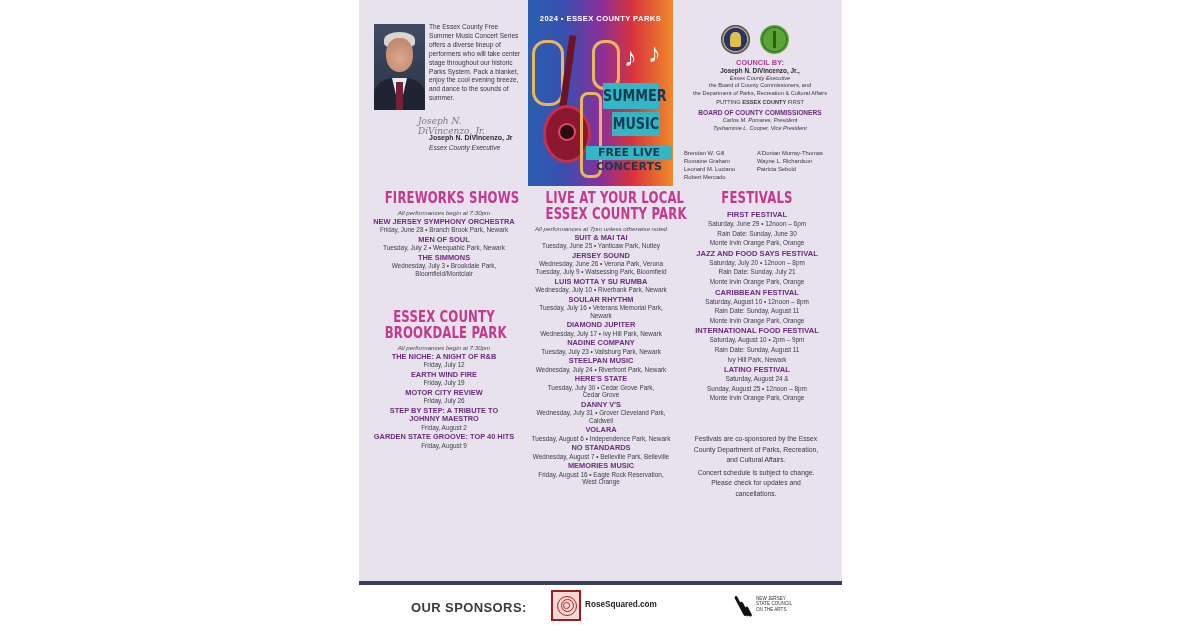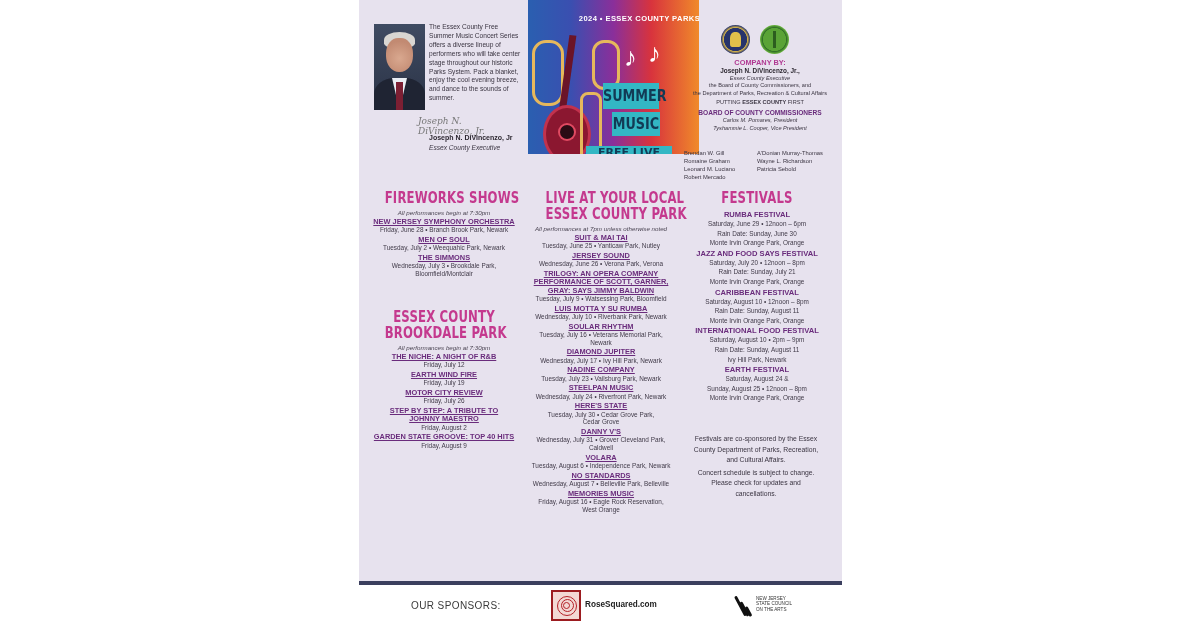--- a/index.html
+++ b/index.html
@@ -4,40 +4,40 @@
 <style>
   html, body { margin:0; padding:0; }
   body { width:1200px; height:630px; background:#ffffff; position:relative; overflow:hidden;
          font-family:"Liberation Sans", sans-serif; color:#3f3a48; }
   .poster { position:absolute; left:359px; top:0; width:483px; height:582px; background:#e7e2ee; }
   .navbar { position:absolute; left:359px; top:581px; width:483px; height:4px; background:#3b3f5e; }
   .col { position:absolute; text-align:center; }
   .heading { font-family:"DejaVu Sans", sans-serif; font-weight:bold; color:#c4398e;
              font-size:15px; line-height:16px; letter-spacing:0.2px; transform:scaleX(0.78); transform-origin:center; white-space:nowrap; }
   .note { font-style:italic; font-size:6.2px; color:#4a4452; margin:3px 0 2px; }
-  .ev-name { font-weight:bold; color:#6a2c7c; font-size:7.4px; line-height:8.4px; margin-top:2px;text-decoration:underline; }
+  .ev-name { font-weight:bold; color:#6a2c7c; font-size:7.4px; line-height:8.4px; margin-top:2px; }
   .ev-detail { font-size:6.4px; line-height:7.6px; color:#403a48; }
   .fest-name { font-weight:bold; color:#6a2c7c; font-size:7.6px; line-height:9px; margin-top:1px; }
   .fest-line { font-size:6.4px; line-height:9.6px; color:#403a48; }
   
   .photo { position:absolute; left:374px; top:24px; width:51px; height:86px;
            background:linear-gradient(180deg,#3f4b62 0%,#2b3346 100%); overflow:hidden; }
   .photo .head { position:absolute; left:12px; top:14px; width:27px; height:34px; border-radius:45% 45% 48% 48%;
                  background:radial-gradient(circle at 50% 60%, #d9a88f 0%, #c28a72 70%); }
   .photo .hair { position:absolute; left:10px; top:8px; width:31px; height:16px; border-radius:50% 50% 30% 30%; background:#d8d6d2; }
   .photo .suit { position:absolute; left:0; top:54px; width:51px; height:40px; background:#1f2433; border-radius:40% 40% 0 0; }
   .photo .shirt { position:absolute; left:18px; top:54px; width:15px; height:32px; background:#e9edf3; clip-path:polygon(0 0,100% 0,50% 100%); }
   .photo .tie { position:absolute; left:22px; top:58px; width:7px; height:28px; background:#7c1f33; }
   .intro { position:absolute; left:429px; top:23px; width:93px; font-size:6.6px; line-height:8.9px; color:#3b3542; }
   .signature { position:absolute; left:418px; top:116px; width:92px; height:22px; font-family:"DejaVu Serif", serif; font-style:italic; color:#777; font-size:9px; }
   .sign-name { position:absolute; left:429px; top:134px; font-weight:bold; font-size:7px; color:#2c2730; }
   .sign-title { position:absolute; left:429px; top:144px; font-style:italic; font-size:6.6px; color:#3b3542; }
   
-  .hero { position:absolute; left:528px; top:0; width:145px; height:154px; overflow:hidden;
-          background:linear-gradient(90deg,#2a5fb0 0%,#3a4fb0 25%,#8a2f9a 50%,#d8333d 72%,#f08a2a 100%);padding-left:26px; }
+  .hero { position:absolute; left:528px; top:0; width:145px; height:186px; overflow:hidden;
+          background:linear-gradient(90deg,#2a5fb0 0%,#3a4fb0 25%,#8a2f9a 50%,#d8333d 72%,#f08a2a 100%); }
   .hero-title { position:absolute; top:14px; width:100%; text-align:center; color:#fff; font-weight:bold; font-size:7.6px; letter-spacing:0.4px; }
   .hero-band { position:absolute; background:#33b7c4; color:#123a55; font-family:"DejaVu Sans", sans-serif; font-weight:bold; }
   .band1 { left:68px; top:83px; width:70px; height:26px; font-size:16px; line-height:26px; text-align:center; transform:scaleX(0.8); }
   .band2 { left:78px; top:112px; width:60px; height:24px; font-size:16px; line-height:24px; text-align:center; transform:scaleX(0.8); }
   .band3 { left:58px; top:146px; width:86px; height:14px; font-size:11px; line-height:14px; text-align:center; background:#33b7c4; }
   .guitar-body { position:absolute; left:18px; top:108px; width:42px; height:52px; border-radius:50%; background:#8b1730; box-shadow:0 0 0 3px #c2324d; }
   .guitar-hole { position:absolute; left:32px; top:125px; width:14px; height:14px; border-radius:50%; background:#2a0b14; box-shadow:0 0 0 2px #e04a62; }
   .guitar-neck { position:absolute; left:36px; top:35px; width:7px; height:78px; background:#6b1428; transform:rotate(8deg); }
   .horn1 { position:absolute; left:4px; top:40px; width:26px; height:60px; border:3px solid #e6b85c; border-radius:14px; }
   .horn2 { position:absolute; left:64px; top:40px; width:22px; height:44px; border:3px solid #e6b85c; border-radius:12px; }
@@ -52,21 +52,21 @@
   .hosted { position:absolute; left:678px; top:58px; width:164px; text-align:center; }
   .hosted-label { font-weight:bold; color:#b13a93; font-size:7.4px; line-height:9px; }
   .hosted-name { font-weight:bold; font-size:6.4px; line-height:7.8px; color:#2c2730; }
   .hosted-line { font-size:5.6px; line-height:7.6px; color:#3b3542; }
   .hosted-line.it { font-style:italic; }
   .commissioners-title { font-weight:bold; color:#6a2c7c; font-size:6.6px; line-height:9px; margin-top:2px; }
   .comm-grid { position:absolute; left:684px; top:149px; width:150px; display:grid; grid-template-columns:73px 77px;
                font-size:5.8px; line-height:8px; color:#3b3542; text-align:left; }
   .closing { position:absolute; left:690px; top:434px; width:132px; text-align:center; font-size:6.8px; line-height:10.5px; color:#3b3542; }
   
-  .sponsors-label { position:absolute; left:411px; top:600px; font-weight:normal; font-size:10px; letter-spacing:0.4px; color:#3a3a3a; }
+  .sponsors-label { position:absolute; left:411px; top:600px; font-weight:bold; font-size:13px; letter-spacing:0.4px; color:#3a3a3a; }
   .rose-logo { position:absolute; left:551px; top:590px; width:30px; height:31px; background:#f3d8d4; border:2px solid #9c1c20; box-sizing:border-box; overflow:hidden; }
   .rose-logo .r { position:absolute; border:1.5px solid #b42128; border-radius:50%; }
   .rose-text { position:absolute; left:585px; top:600px; font-weight:bold; font-size:8.2px; color:#222; }
   .nj-logo { position:absolute; left:730px; top:593px; width:24px; height:26px; }
   .nj-logo span { position:absolute; background:#111; border-radius:2px; }
   .nj-text { position:absolute; left:756px; top:596px; font-size:4.6px; line-height:5.4px; color:#333; width:40px; }
 </style>
 </head>
 <body>
 
@@ -99,21 +99,21 @@
   <div class="hero-band band3">FREE LIVE CONCERTS</div>
 </div>
 
 <div class="seal seal-1">
     <div class="lion"></div>
   </div>
 <div class="seal seal-2">
     <div class="tree"></div>
   </div>
 <div class="hosted">
-  <div class="hosted-label">COMPANY BY:</div>
+  <div class="hosted-label">COUNCIL BY:</div>
   <div class="hosted-name">Joseph N. DiVincenzo, Jr.,</div>
   <div class="hosted-line it">Essex County Executive</div>
   <div class="hosted-line">the Board of County Commissioners, and</div>
   <div class="hosted-line">the Department of Parks, Recreation &amp; Cultural Affairs</div>
   <div class="hosted-line" style="margin-top:1px;">
     <span>PUTTING </span><b>ESSEX COUNTY</b><span> FIRST</span>
   </div>
   <div class="commissioners-title">BOARD OF COUNTY COMMISSIONERS</div>
   <div class="hosted-line it">Carlos M. Pomares, President</div>
   <div class="hosted-line it">Tyshammie L. Cooper, Vice President</div>
@@ -160,21 +160,20 @@
 </div>
 
 <div class="col" style="left:530px; top:190px; width:142px;">
   <div class="heading">LIVE AT YOUR LOCAL</div>
   <div class="heading">ESSEX COUNTY PARK</div>
   <div class="note">All performances at 7pm unless otherwise noted</div>
   <div class="ev-name">SUIT &amp; MAI TAI</div>
   <div class="ev-detail">Tuesday, June 25 • Yanticaw Park, Nutley</div>
   <div class="ev-name">JERSEY SOUND</div>
   <div class="ev-detail">Wednesday, June 26 • Verona Park, Verona</div>
-  <div class="ev-name">TRILOGY: AN OPERA COMPANY PERFORMANCE OF SCOTT, GARNER, GRAY: SAYS JIMMY BALDWIN</div>
   <div class="ev-detail">Tuesday, July 9 • Watsessing Park, Bloomfield</div>
   <div class="ev-name">LUIS MOTTA Y SU RUMBA</div>
   <div class="ev-detail">Wednesday, July 10 • Riverbank Park, Newark</div>
   <div class="ev-name">SOULAR RHYTHM</div>
   <div class="ev-detail" style="padding:0 6px;">Tuesday, July 16 • Veterans Memorial Park, Newark</div>
   <div class="ev-name">DIAMOND JUPITER</div>
   <div class="ev-detail">Wednesday, July 17 • Ivy Hill Park, Newark</div>
   <div class="ev-name">NADINE COMPANY</div>
   <div class="ev-detail">Tuesday, July 23 • Vailsburg Park, Newark</div>
   <div class="ev-name">STEELPAN MUSIC</div>
@@ -186,37 +185,37 @@
   <div class="ev-name">VOLARA</div>
   <div class="ev-detail">Tuesday, August 6 • Independence Park, Newark</div>
   <div class="ev-name">NO STANDARDS</div>
   <div class="ev-detail">Wednesday, August 7 • Belleville Park, Belleville</div>
   <div class="ev-name">MEMORIES MUSIC</div>
   <div class="ev-detail" style="padding:0 6px;">Friday, August 16 • Eagle Rock Reservation, West Orange</div>
 </div>
 
 <div class="col" style="left:684px; top:190px; width:146px;">
   <div class="heading" style="margin-bottom:4px;">FESTIVALS</div>
-  <div class="fest-name">RUMBA FESTIVAL</div>
+  <div class="fest-name">FIRST FESTIVAL</div>
   <div class="fest-line">Saturday, June 29 • 12noon – 6pm</div>
   <div class="fest-line">Rain Date: Sunday, June 30</div>
   <div class="fest-line">Monte Irvin Orange Park, Orange</div>
   <div class="fest-name">JAZZ AND FOOD SAYS FESTIVAL</div>
   <div class="fest-line">Saturday, July 20 • 12noon – 8pm</div>
   <div class="fest-line">Rain Date: Sunday, July 21</div>
   <div class="fest-line">Monte Irvin Orange Park, Orange</div>
   <div class="fest-name">CARIBBEAN FESTIVAL</div>
   <div class="fest-line">Saturday, August 10 • 12noon – 8pm</div>
   <div class="fest-line">Rain Date: Sunday, August 11</div>
   <div class="fest-line">Monte Irvin Orange Park, Orange</div>
   <div class="fest-name">INTERNATIONAL FOOD FESTIVAL</div>
   <div class="fest-line">Saturday, August 10 • 2pm – 9pm</div>
   <div class="fest-line">Rain Date: Sunday, August 11</div>
   <div class="fest-line">Ivy Hill Park, Newark</div>
-  <div class="fest-name">EARTH FESTIVAL</div>
+  <div class="fest-name">LATINO FESTIVAL</div>
   <div class="fest-line">Saturday, August 24 &amp;</div>
   <div class="fest-line">Sunday, August 25 • 12noon – 8pm</div>
   <div class="fest-line">Monte Irvin Orange Park, Orange</div>
 </div>
 <div class="closing">
   <div>Festivals are co-sponsored by the Essex County Department of Parks, Recreation, and Cultural Affairs.</div>
   <div style="margin-top:2px;">Concert schedule is subject to change. Please check for updates and cancellations.</div>
 </div>
 
 <div class="navbar"></div>

